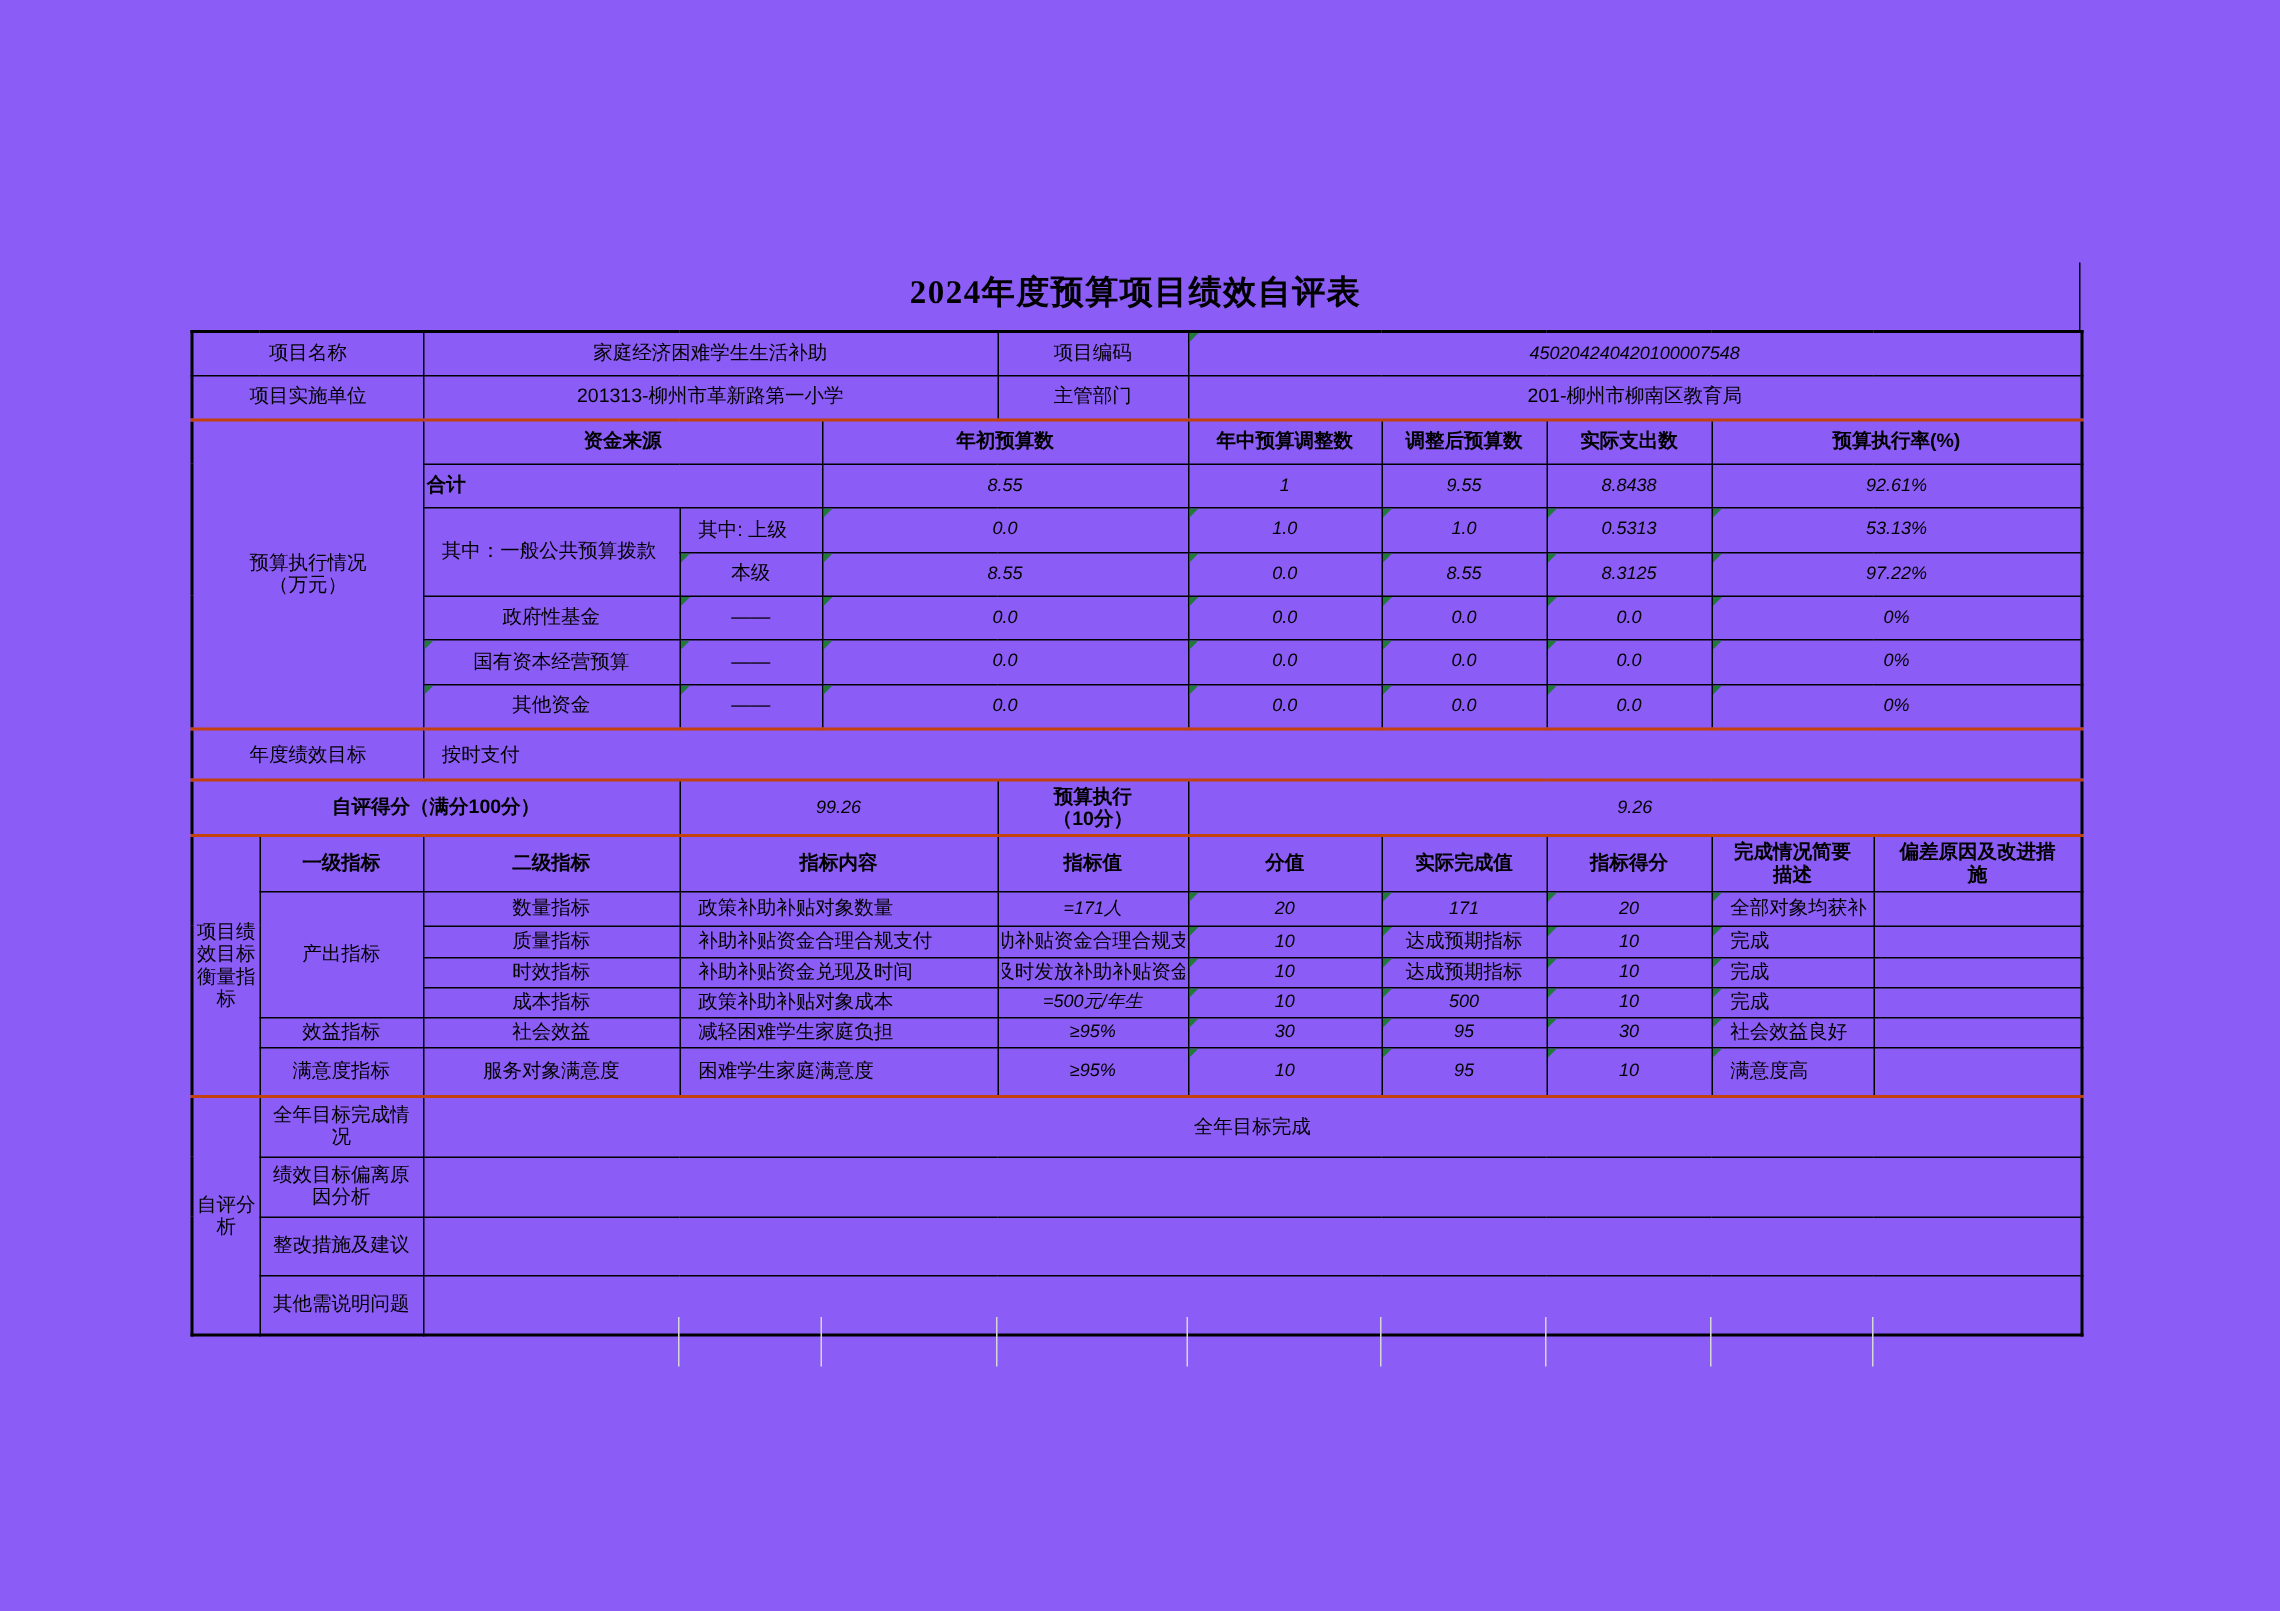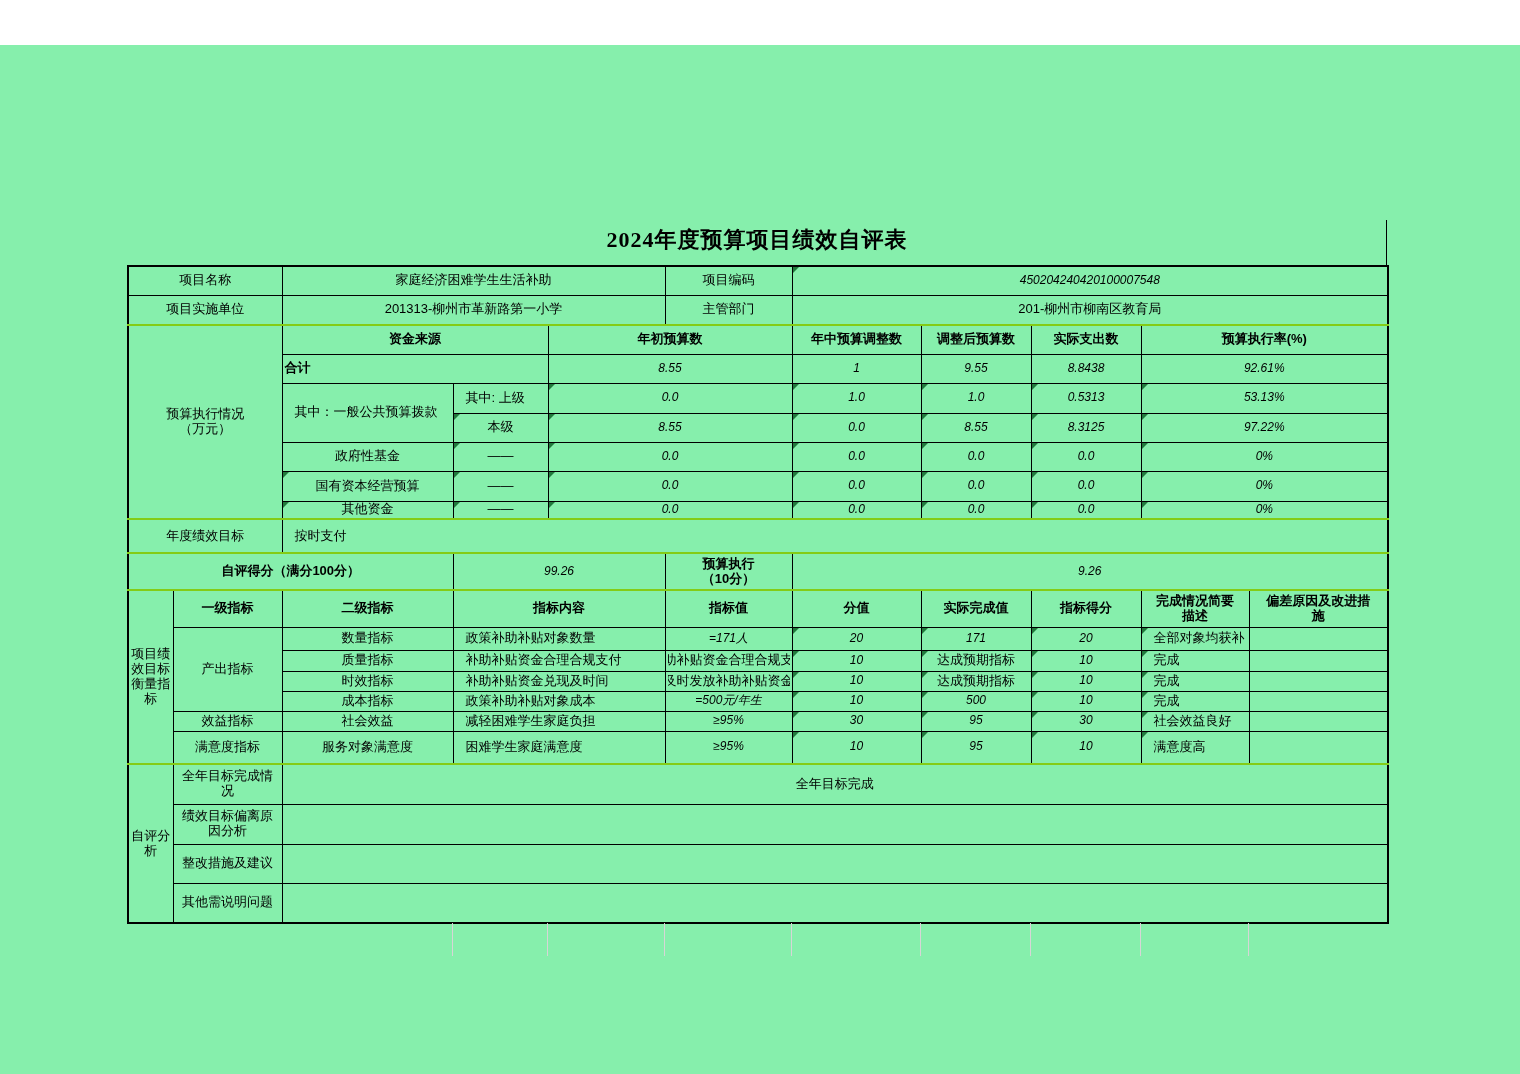--- a/index.html
+++ b/index.html
@@ -1,24 +1,24 @@
 <!DOCTYPE html>
 <html><head>
 <meta charset="utf-8">
 <style>
   html,body{margin:0;padding:0;background:#fff;}
   body{width:1520px;height:1074px;position:relative;font-family:"Liberation Sans","DejaVu Sans",sans-serif;color:#000;}
-  .page{position:absolute;inset:0;background:#86efac;margin-top:45px;}
+  .page{position:absolute;inset:0;background:#8b5cf6;}
   .title{position:absolute;left:127px;top:180px;width:1260px;text-align:center;
          font-family:"Liberation Serif","DejaVu Serif",serif;font-weight:bold;font-size:22px;letter-spacing:1px;}
   table.main{position:absolute;left:127px;top:220px;width:1260px;border-collapse:collapse;table-layout:fixed;
              border:2px solid #000;}
   td{border:1px solid #000;padding:0 2px;text-align:center;vertical-align:middle;
      font-size:13px;line-height:1.15;overflow:hidden;}
-  tr.t2 td{border-top:2px solid #84cc16;}
+  tr.t2 td{border-top:2px solid #c2410c;}
   .bold{font-weight:bold;}
   .left{text-align:left;padding-left:12px;}
   .right{text-align:left;padding-right:8px;}
   .preline{white-space:pre-line;}
   .num{font-size:12px;font-style:italic;}
   .clipbox{display:flex;justify-content:center;overflow:hidden;white-space:nowrap;}
   td.gt{position:relative;}
   td.gt::before{content:"";position:absolute;top:0;left:0;width:0;height:0;
                 border-top:6px solid #217a3c;border-right:6px solid transparent;}
   .stub-right{position:absolute;left:1386px;top:175px;width:1px;height:45px;background:#000;}
@@ -116,21 +116,21 @@
     <tr style="height:30px">
       <td class="gt">国有资本经营预算</td>
       <td class="gt">——</td>
       <td colspan="2" class="gt num">0.0</td>
       <td class="gt num">0.0</td>
       <td class="gt num">0.0</td>
       <td class="gt num">0.0</td>
       <td colspan="2" class="gt num">0%</td>
     </tr>
 
-    <tr style="height:18px">
+    <tr style="height:30px">
       <td class="gt">其他资金</td>
       <td class="gt">——</td>
       <td colspan="2" class="gt num">0.0</td>
       <td class="gt num">0.0</td>
       <td class="gt num">0.0</td>
       <td class="gt num">0.0</td>
       <td colspan="2" class="gt num">0%</td>
     </tr>
 
     <tr class="t2" style="height:34px">

